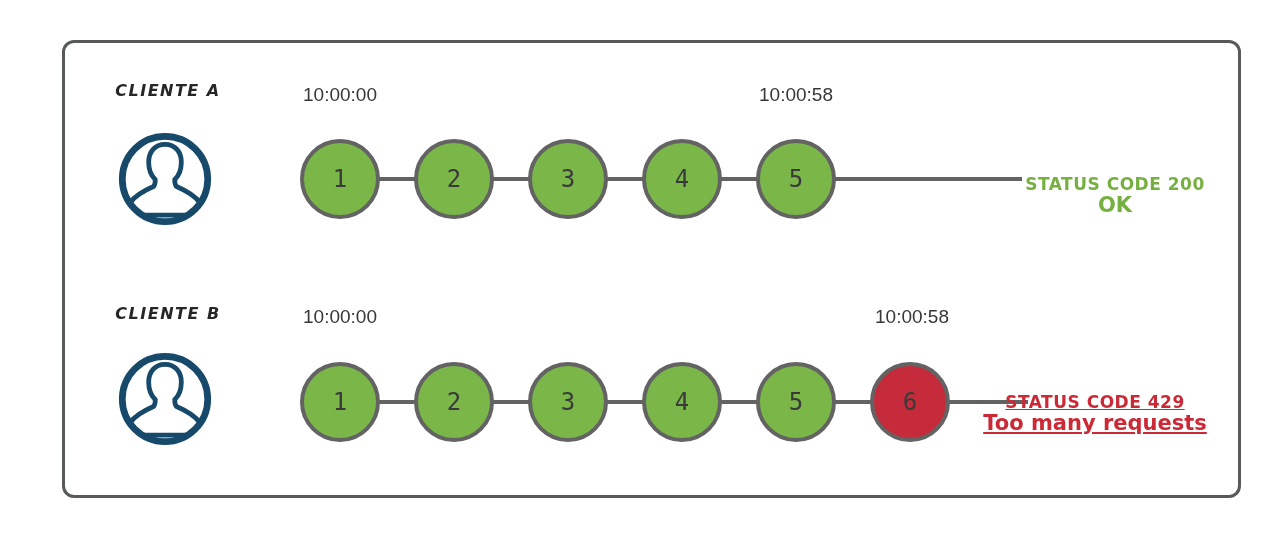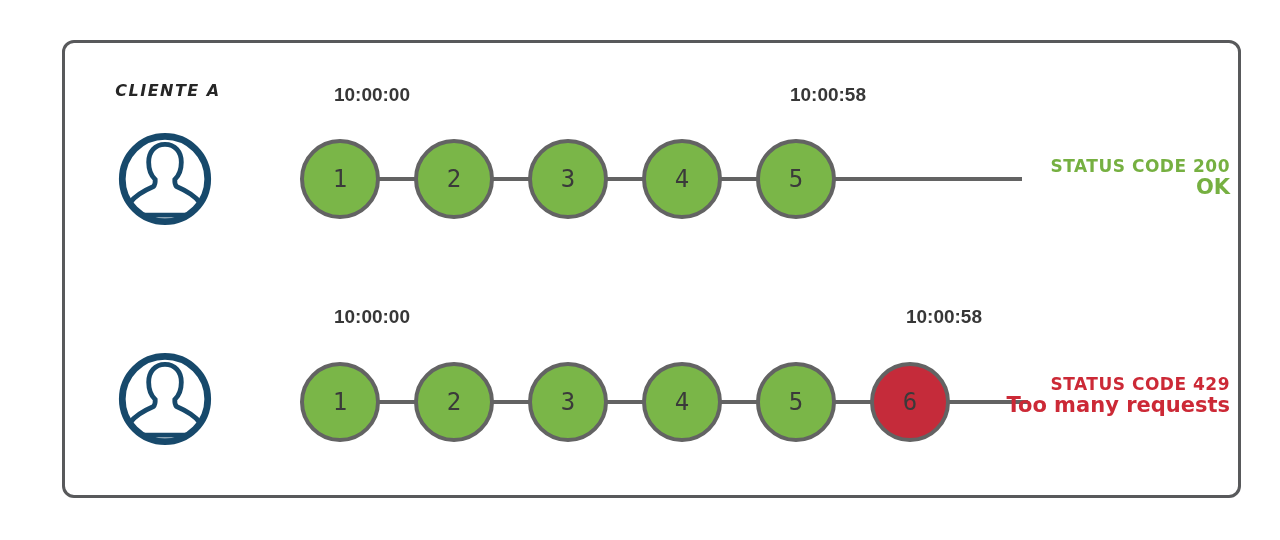--- a/index.html
+++ b/index.html
@@ -38,23 +38,23 @@
     color: var(--label, #262626);
   }
   .avatar {
     position: absolute;
     width: 96px;
     height: 96px;
   }
   .timestamp {
     position: absolute;
     width: 140px;
-    text-align: right;
+    text-align: center;
     font-family: "Liberation Sans", sans-serif;
-    font-weight: 700;
+    font-weight: 400;
     font-size: 19px;
     color: var(--timestamp, #373737);
   }
   .timeline-line {
     position: absolute;
     height: 3.5px;
     background: var(--stroke, #636363);
   }
   .circles {
     position: absolute;
@@ -74,23 +74,24 @@
     font-family: "DejaVu Sans Mono", monospace;
     font-size: 24px;
     color: #3a3a3a;
   }
   .circle[data-status="blocked"] {
     background: var(--blocked, #c52b3a);
   }
   .status-block {
     position: absolute;
     width: 230px;
-    text-align: right;
+    text-align: center;
     font-family: "DejaVu Sans", sans-serif;
     font-weight: 700;
+    margin-top: 18px;
   }
   .status-block[data-status="ok"] { color: var(--status-ok, #76b041); }
   .status-block[data-status="blocked"] { color: var(--status-blocked, #cc2936); }
   .status-code { font-size: 17px; line-height: 21px; letter-spacing: 0.5px; }
   .status-desc { font-size: 21px; line-height: 20px; }
 </style>
 </head>
 <body>
 
 <div class="canvas">
@@ -121,20 +122,21 @@
     <div class="circle" data-status="ok">3</div>
     <div class="circle" data-status="ok">4</div>
     <div class="circle" data-status="ok">5</div>
   </div>
 
   <div class="status-block" style="left:1000px; top:156px;" data-status="ok">
     <div class="status-code">STATUS CODE 200</div>
     <div class="status-desc">OK</div>
   </div>
 
+  <div class="client-label" style="left:48px; top:304px;">CLIENTE B</div>
 
   <svg class="avatar" style="left:117px; top:351px;" viewBox="0 0 100 100">
     <defs>
       <clipPath id="clipB">
           <circle cx="50" cy="50" r="43"></circle>
         </clipPath>
     </defs>
     <g clip-path="url(#clipB)">
       <path d="M50 14 c-10.5 0 -17 7.8 -17 18.5 c0 7.2 2.6 14 6.8 18 c0.2 3.4 -0.3 5.8 -1.8 7.3 c-7.4 3.2 -19 9 -24.2 16.8 l0 13 l72.4 0 l0 -13 c-5.2 -7.8 -16.8 -13.6 -24.2 -16.8 c-1.5 -1.5 -2 -3.9 -1.8 -7.3 c4.2 -4 6.8 -10.8 6.8 -18 c0 -10.7 -6.5 -18.5 -17 -18.5 Z" fill="#ffffff" stroke="var(--avatar, #17496b)" stroke-width="5"></path>
     </g>
@@ -148,17 +150,17 @@
 
   <div class="circles" style="left:300px; top:362px;">
     <div class="circle" data-status="ok">1</div>
     <div class="circle" data-status="ok">2</div>
     <div class="circle" data-status="ok">3</div>
     <div class="circle" data-status="ok">4</div>
     <div class="circle" data-status="ok">5</div>
     <div class="circle" data-status="blocked">6</div>
   </div>
 
-  <div class="status-block" style="left:1000px; top:374px;" data-status="blocked">
+  <div class="status-block" style="left:980px; top:374px;text-decoration:underline;" data-status="blocked">
     <div class="status-code">STATUS CODE 429</div>
     <div class="status-desc">Too many requests</div>
   </div>
 </div>
 
 </body></html>

